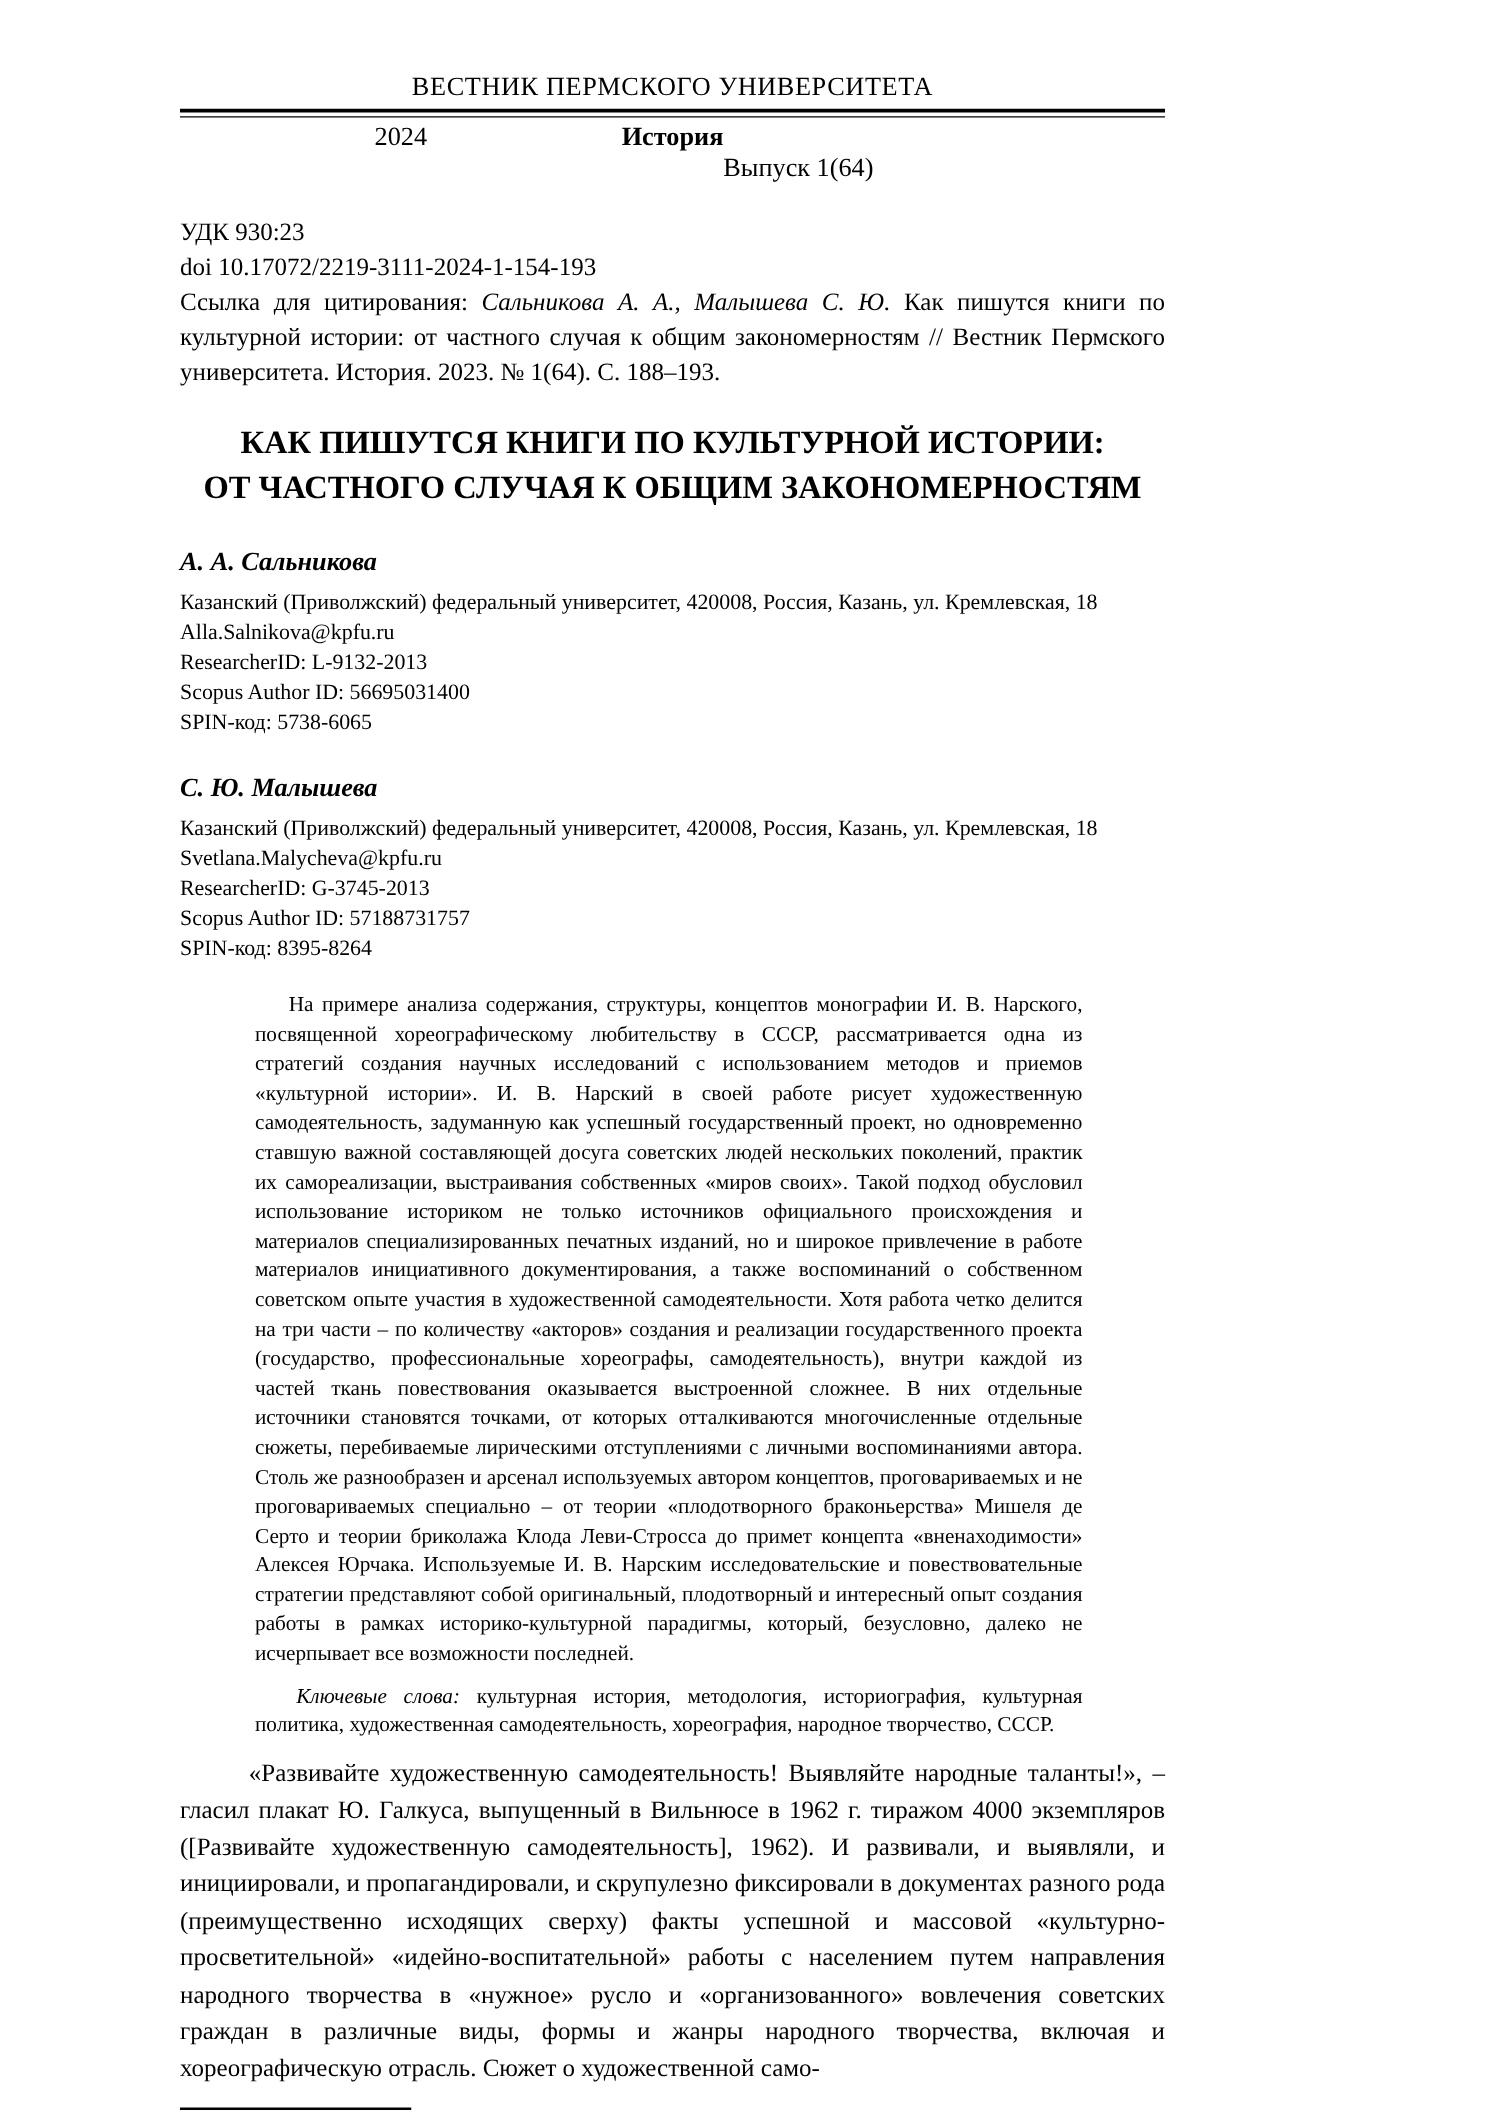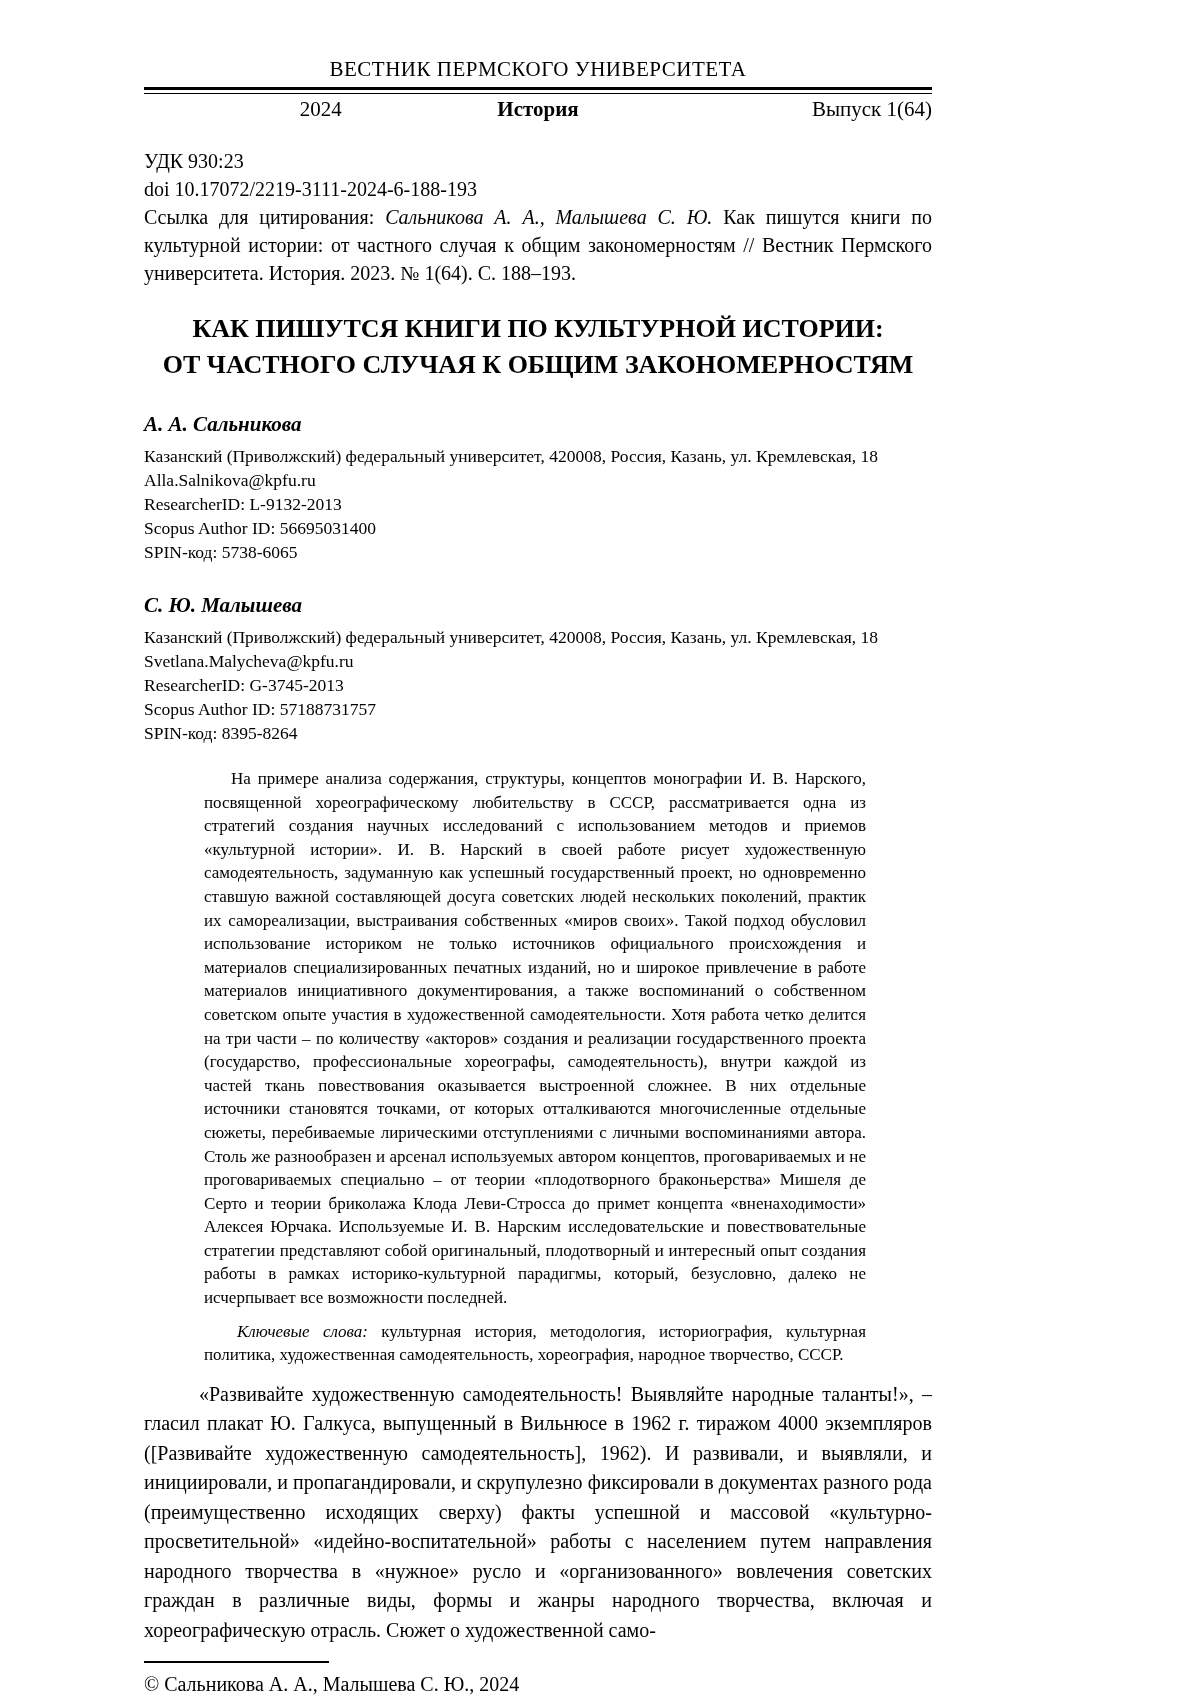--- a/index.html
+++ b/index.html
@@ -30,21 +30,21 @@
   }
   .header-row {
     margin-top: 2px;
     display: grid;
     grid-template-columns: 1fr auto 1fr;
     font-size: 21px;
     line-height: 27px;
   }
   .header-row .left  { text-align: center; }
   .header-row .mid   { text-align: right; font-weight: bold; }
-  .header-row .right { text-align: right; }
+  .header-row .right { text-align: left; margin-top: 25px; }
   
   .meta { margin-top: 24px; font-size: 20px; line-height: 28px; }
   .citation { text-align: justify; }
   .citation i { font-style: italic; }
   
   .article-title {
     margin-top: 24px;
     text-align: center;
     font-size: 26px;
     font-weight: bold;
@@ -111,21 +111,21 @@
   <div class="journal-title">ВЕСТНИК ПЕРМСКОГО УНИВЕРСИТЕТА</div>
   <div class="header-rule"></div>
   <div class="header-row">
     <span class="left">2024</span>
     <span class="mid">История</span>
     <span class="right">Выпуск 1(64)</span>
   </div>
 
   <div class="meta">
     <div>УДК 930:23</div>
-    <div>doi 10.17072/2219-3111-2024-6-188-193</div>
+    <div>doi 10.17072/2219-3111-2024-1-154-193</div>
     <p class="citation"><span>Ссылка для цитирования: </span><i>Сальникова А. А., Малышева С. Ю.</i><span> Как пишутся книги по культурной истории: от частного случая к общим закономерностям // Вестник Пермского университета. История. 2023. № 1(64). С. 188–193.</span></p>
   </div>
 
   <h1 class="article-title"><span>КАК ПИШУТСЯ КНИГИ ПО КУЛЬТУРНОЙ ИСТОРИИ:</span><br><span>ОТ ЧАСТНОГО СЛУЧАЯ К ОБЩИМ ЗАКОНОМЕРНОСТЯМ</span></h1>
 
   <div class="author-name">А. А. Сальникова</div>
   <div class="author-block">
     <div>Казанский (Приволжский) федеральный университет, 420008, Россия, Казань, ул. Кремлевская, 18</div>
     <div>Alla.Salnikova@kpfu.ru</div>
     <div>ResearcherID: L-9132-2013</div>

